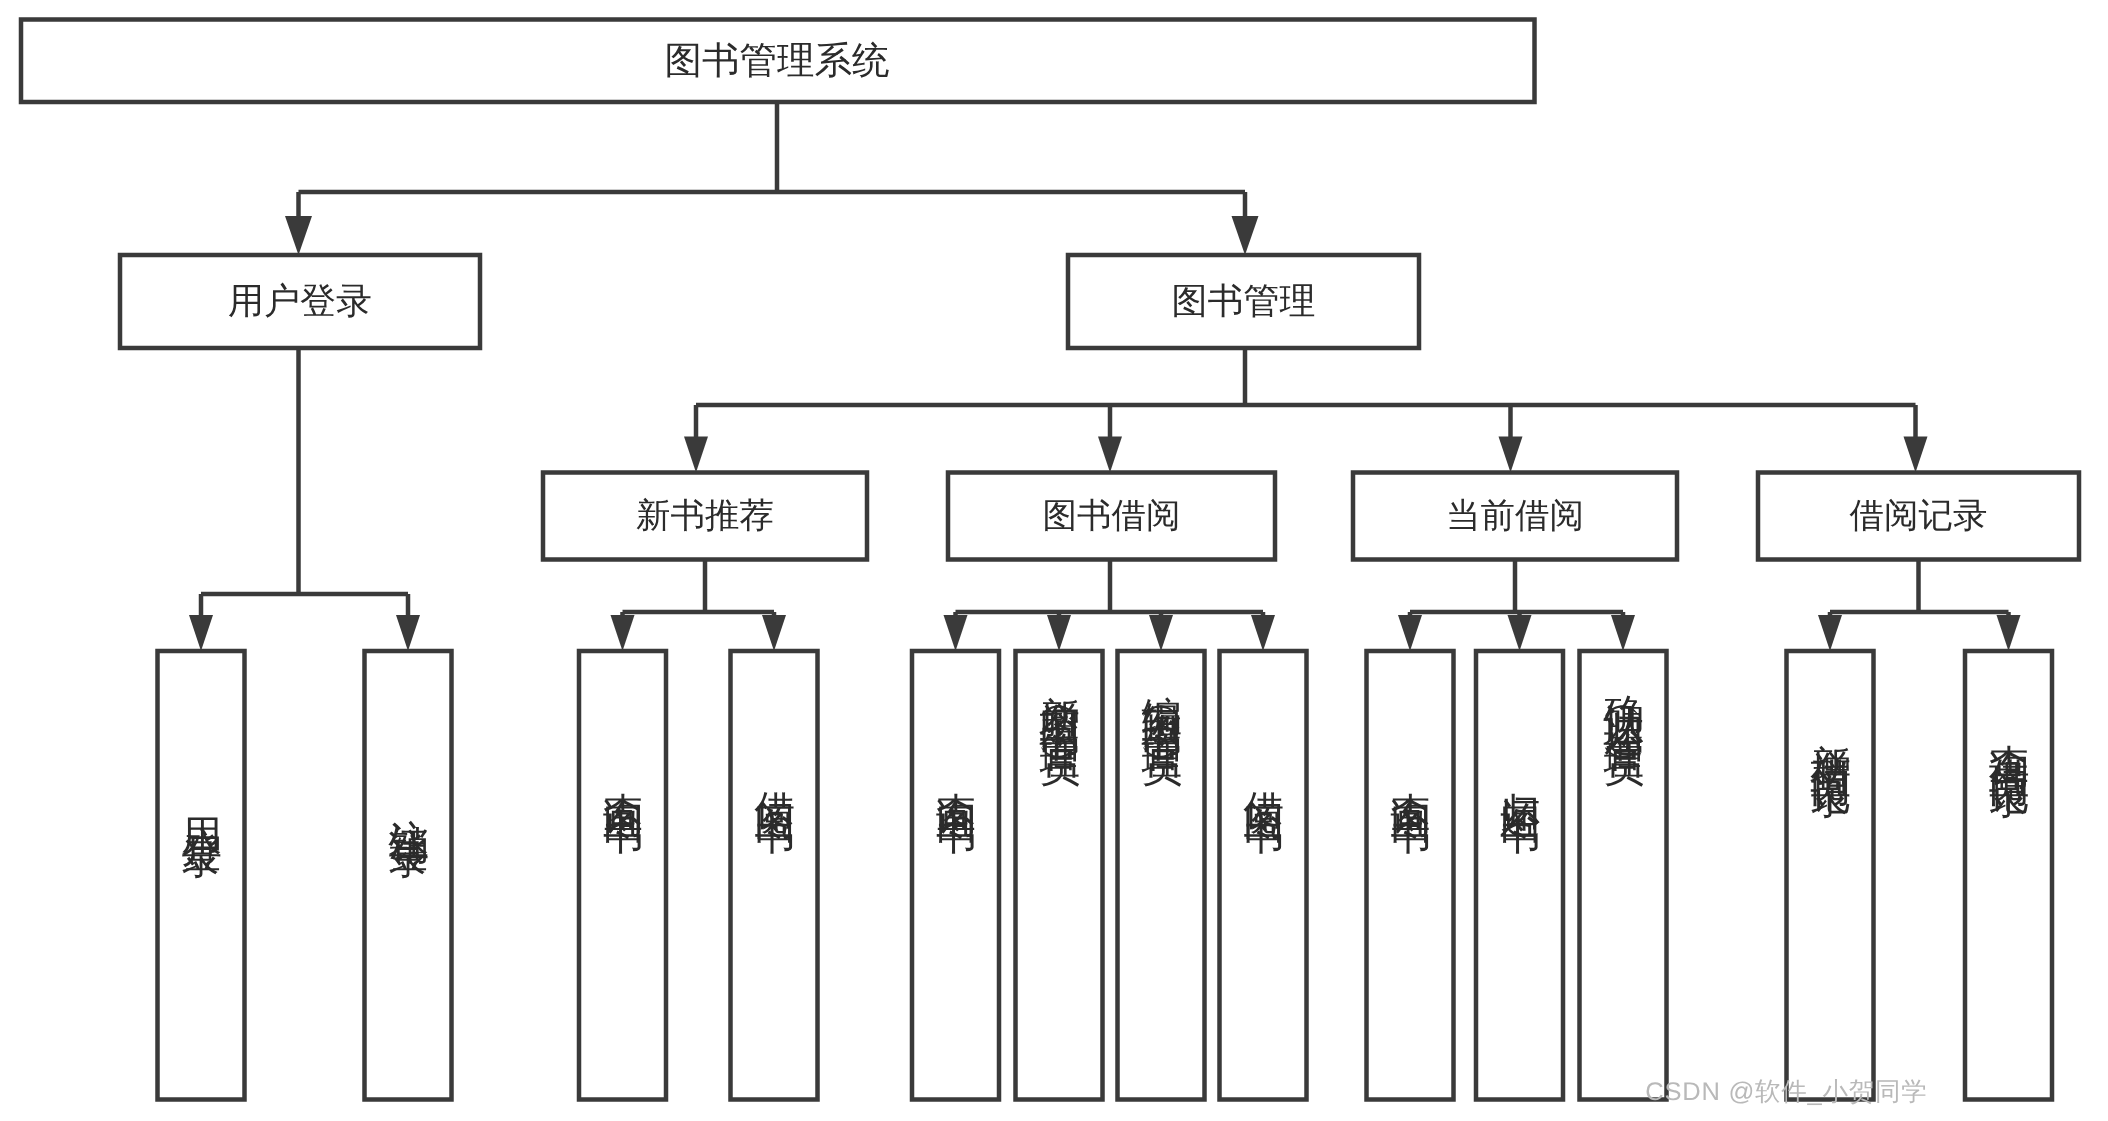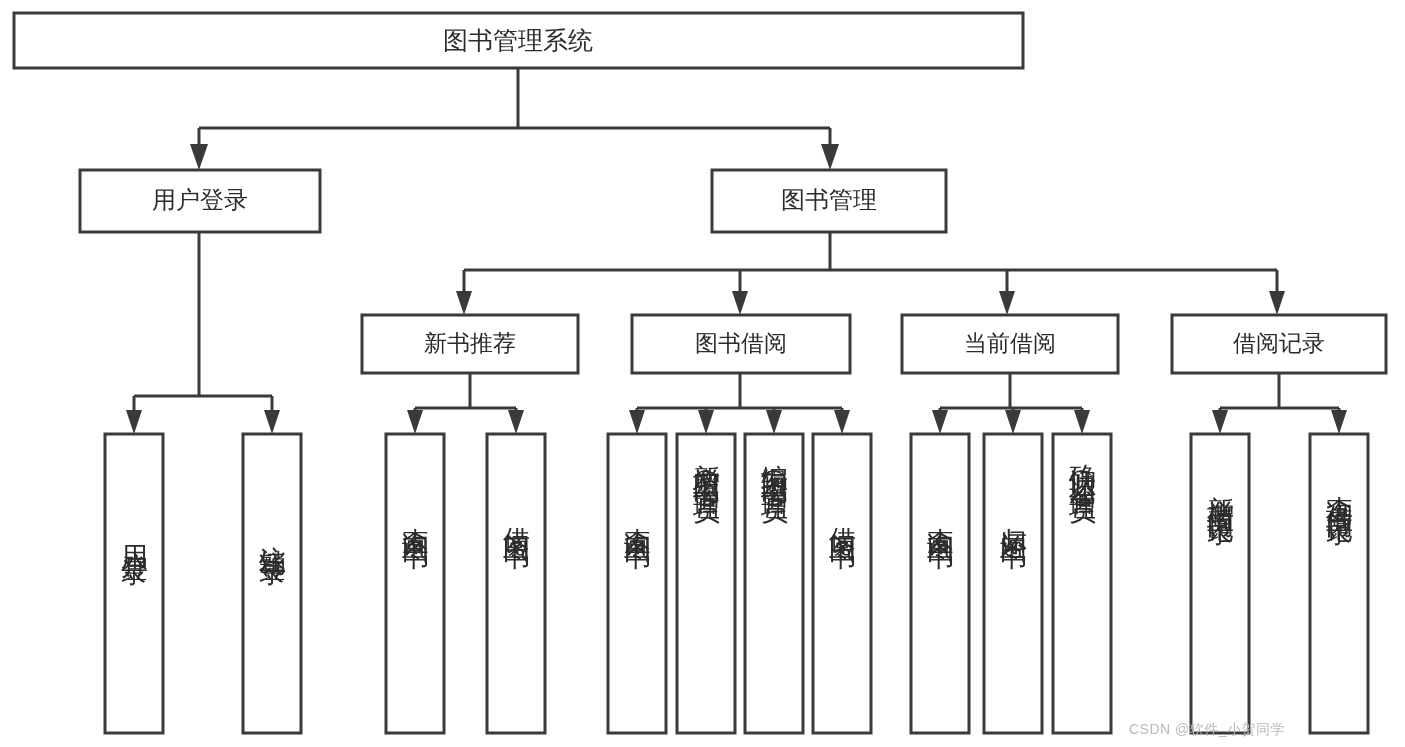--- a/index.html
+++ b/index.html
@@ -64,21 +64,21 @@
     line-height: 1;
     letter-spacing: 5px;
     color: #2b2b2b;
     white-space: nowrap;
   }
   .watermark {
     position: absolute;
     right: 12px;
     bottom: 8px;
     font-family: "Liberation Sans", "DejaVu Sans", sans-serif;
-    font-size: 14px;
+    font-size: 17px;
     color: #b9b9b9;
     letter-spacing: 0.5px;
     user-select: none;
     margin-left: 32px;
   }
 </style>
 </head>
 <body>
 
 <div id="chart-root">

